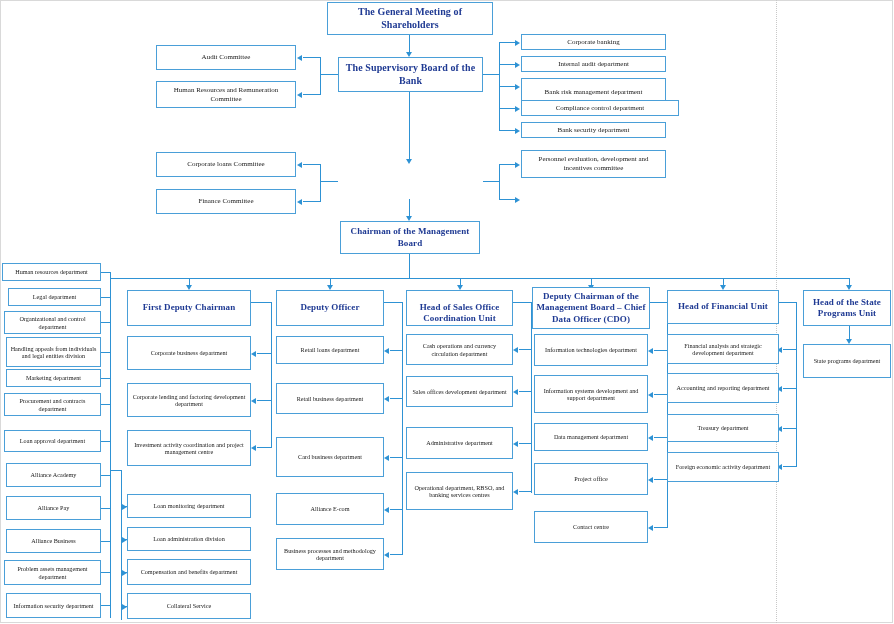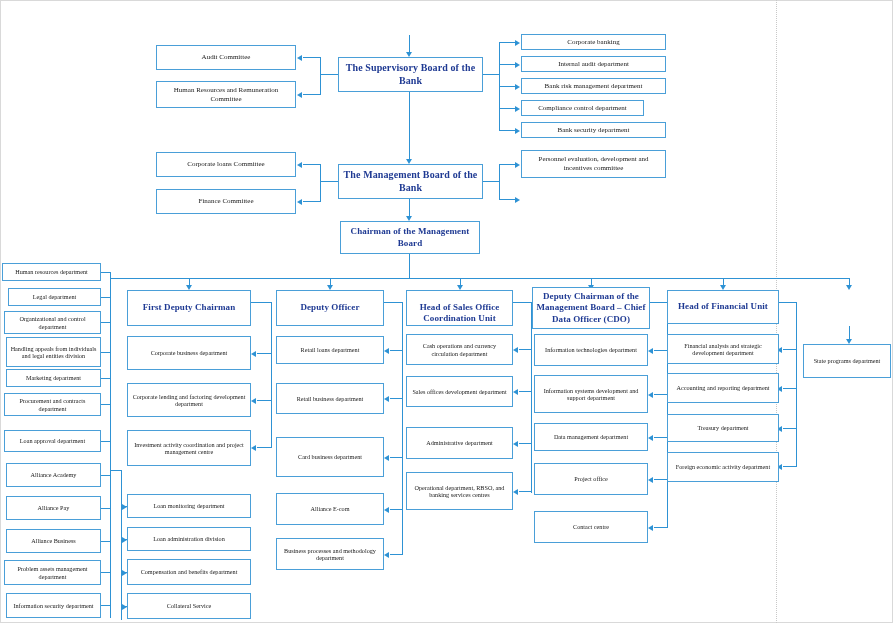--- a/index.html
+++ b/index.html
@@ -80,20 +80,23 @@
   }
 </style>
 </head>
 <body>
 
 <div id="chart">
 
   <div class="frame"></div>
   <div class="vdot" style="left:776px;top:0;height:623px;"></div>
 
+  <div class="box hdr" style="left:327px;top:2px;width:166px;height:33px;">
+    <span>The General Meeting of Shareholders</span>
+  </div>
 
   <div class="line v" style="left:409px;top:35px;height:17px;"></div>
   <div class="arw arw-d" style="left:406px;top:52px;"></div>
 
   <div class="box hdr" style="left:338px;top:57px;width:145px;height:35px;">
     <span>The Supervisory Board of the Bank</span>
   </div>
 
   <div class="box sm" style="left:156px;top:45px;width:140px;height:25px;">
     <span>Audit Committee</span>
@@ -107,24 +110,24 @@
   <div class="line h" style="left:303px;top:94px;width:18px;"></div>
   <div class="arw arw-l" style="left:297px;top:54.5px;"></div>
   <div class="arw arw-l" style="left:297px;top:91.5px;"></div>
 
   <div class="box sm" style="left:521px;top:34px;width:145px;height:16px;">
     <span>Corporate banking</span>
   </div>
   <div class="box sm" style="left:521px;top:56px;width:145px;height:16px;">
     <span>Internal audit department</span>
   </div>
-  <div class="box sm" style="left:521px;top:78px;width:145px;height:16px;">
+  <div class="box sm" style="left:521px;top:78px;width:145px;height:28px;">
     <span>Bank risk management department</span>
   </div>
-  <div class="box sm" style="left:521px;top:100px;width:123px;height:16px;">
+  <div class="box sm" style="left:521px;top:100px;width:158px;height:16px;">
     <span>Compliance control department</span>
   </div>
   <div class="box sm" style="left:521px;top:122px;width:145px;height:16px;">
     <span>Bank security department</span>
   </div>
   <div class="line h" style="left:483px;top:74px;width:17px;"></div>
   <div class="line v" style="left:499px;top:42px;height:89px;"></div>
   <div class="line h" style="left:499px;top:42px;width:16px;"></div>
   <div class="line h" style="left:499px;top:64px;width:16px;"></div>
   <div class="line h" style="left:499px;top:86px;width:16px;"></div>
@@ -132,23 +135,20 @@
   <div class="line h" style="left:499px;top:130px;width:16px;"></div>
   <div class="arw arw-r" style="left:515px;top:39.5px;"></div>
   <div class="arw arw-r" style="left:515px;top:61.5px;"></div>
   <div class="arw arw-r" style="left:515px;top:83.5px;"></div>
   <div class="arw arw-r" style="left:515px;top:105.5px;"></div>
   <div class="arw arw-r" style="left:515px;top:127.5px;"></div>
 
   <div class="line v" style="left:409px;top:92px;height:67px;"></div>
   <div class="arw arw-d" style="left:406px;top:159px;"></div>
 
-  <div class="box hdr" style="left:338px;top:164px;width:145px;height:35px;">
-    <span>The Management Board of the Bank</span>
-  </div>
 
   <div class="box sm" style="left:156px;top:152px;width:140px;height:25px;">
     <span>Corporate loans Committee</span>
   </div>
   <div class="box sm" style="left:156px;top:189px;width:140px;height:25px;">
     <span>Finance Committee</span>
   </div>
   <div class="line h" style="left:320px;top:181px;width:18px;"></div>
   <div class="line v" style="left:320px;top:164px;height:38px;"></div>
   <div class="line h" style="left:303px;top:164px;width:18px;"></div>
@@ -405,19 +405,22 @@
   <div class="arw arw-l" style="left:777px;top:346.5px;"></div>
   <div class="line h" style="left:783px;top:388px;width:14px;"></div>
   <div class="arw arw-l" style="left:777px;top:385.5px;"></div>
   <div class="line h" style="left:783px;top:428px;width:14px;"></div>
   <div class="arw arw-l" style="left:777px;top:425.5px;"></div>
   <div class="line h" style="left:783px;top:466px;width:14px;"></div>
   <div class="arw arw-l" style="left:777px;top:463.5px;"></div>
 
   <div class="line v" style="left:849px;top:278px;height:8px;"></div>
   <div class="arw arw-d" style="left:846px;top:285px;"></div>
+  <div class="box hdr hdr-sm" style="left:803px;top:290px;width:88px;height:36px;">
+    <span>Head of the State Programs Unit</span>
+  </div>
   <div class="line v" style="left:849px;top:326px;height:14px;"></div>
   <div class="arw arw-d" style="left:846px;top:339px;"></div>
   <div class="box tiny" style="left:803px;top:344px;width:88px;height:34px;">
     <span>State programs department</span>
   </div>
 
 </div>
 
 </body></html>

